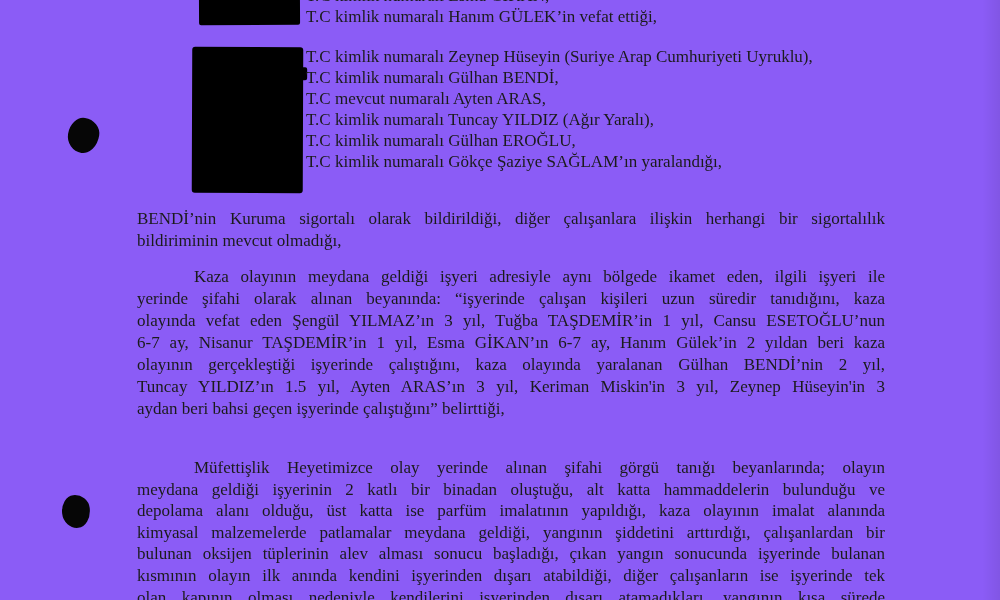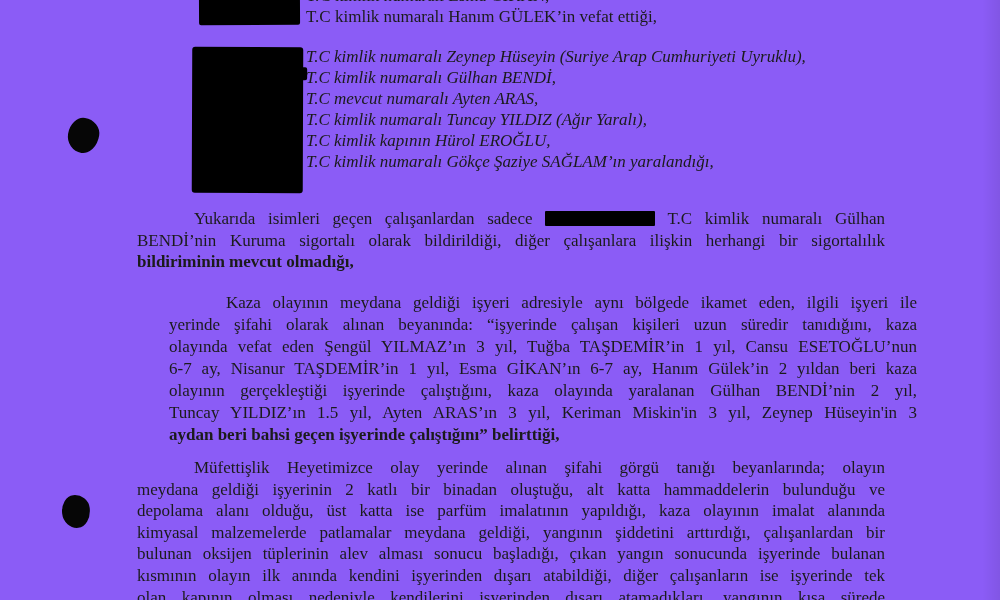--- a/index.html
+++ b/index.html
@@ -34,29 +34,29 @@
   
   .punch-blob{
     position:absolute;background:#060606;
     border-radius:46% 54% 48% 52% / 52% 44% 56% 48%;
   }
   .punch-blob.top{left:68px;top:118px;width:31px;height:35px;transform:rotate(9deg);}
   .punch-blob.bottom{left:62px;top:495px;width:28px;height:33px;transform:rotate(-6deg);}
   
   .id-list{position:absolute;left:306px;font-size:17px;line-height:20.9px;white-space:nowrap;}
   .id-list-top{top:-14px;}
-  .id-list-main{top:47px;font-style:italic;}
+  .id-list-main{top:47px;}
   .id-line{display:block;}
   
   .para{position:absolute;left:137px;width:748px;font-size:17px;}
   .para-insurance{top:208px;line-height:21.7px;}
-  .para-cimer{top:292px;line-height:22px;margin-left:32px;}
+  .para-cimer{top:266px;line-height:22px;}
   .para-inspection{top:457px;line-height:21.6px;}
   .jline{display:block;text-align:justify;text-align-last:justify;}
-  .jline.last{text-align-last:left;font-weight:bold;}
+  .jline.last{text-align-last:left;}
   .jline.indent{padding-left:57px;}
 </style>
 </head>
 <body>
 
 <div class="page">
 
   <div class="punch-blob top"></div>
   <div class="punch-blob bottom"></div>
 
@@ -66,26 +66,25 @@
   <div class="id-list id-list-top">
     <span class="id-line">T.C kimlik numaralı Esma GİKAN,</span>
     <span class="id-line">T.C kimlik numaralı Hanım GÜLEK’in vefat ettiği,</span>
   </div>
 
   <div class="id-list id-list-main">
     <span class="id-line">T.C kimlik numaralı Zeynep Hüseyin (Suriye Arap Cumhuriyeti Uyruklu),</span>
     <span class="id-line">T.C kimlik numaralı Gülhan BENDİ,</span>
     <span class="id-line">T.C mevcut numaralı Ayten ARAS,</span>
     <span class="id-line">T.C kimlik numaralı Tuncay YILDIZ (Ağır Yaralı),</span>
-    <span class="id-line">T.C kimlik kapının Hürol EROĞLU,</span>
+    <span class="id-line">T.C kimlik numaralı Gülhan EROĞLU,</span>
     <span class="id-line">T.C kimlik numaralı Gökçe Şaziye SAĞLAM’ın yaralandığı,</span>
   </div>
 
   <div class="para para-insurance">
-    <span class="jline indent"><span>Yukarıda isimleri geçen çalışanlardan sadece</span> <span class="redaction-inline"></span> <span>T.C kimlik numaralı Gülhan</span></span>
     <span class="jline">BENDİ’nin Kuruma sigortalı olarak bildirildiği, diğer çalışanlara ilişkin herhangi bir sigortalılık</span>
     <span class="jline last">bildiriminin mevcut olmadığı,</span>
   </div>
 
   <div class="para para-cimer">
     <span class="jline indent">Kaza olayının meydana geldiği işyeri adresiyle aynı bölgede ikamet eden, ilgili işyeri ile</span>
     <span class="jline">yerinde şifahi olarak alınan beyanında: “işyerinde çalışan kişileri uzun süredir tanıdığını, kaza</span>
     <span class="jline">olayında vefat eden Şengül YILMAZ’ın 3 yıl, Tuğba TAŞDEMİR’in 1 yıl, Cansu ESETOĞLU’nun</span>
     <span class="jline">6-7 ay, Nisanur TAŞDEMİR’in 1 yıl, Esma GİKAN’ın 6-7 ay, Hanım Gülek’in 2 yıldan beri kaza</span>
     <span class="jline">olayının gerçekleştiği işyerinde çalıştığını, kaza olayında yaralanan Gülhan BENDİ’nin 2 yıl,</span>

